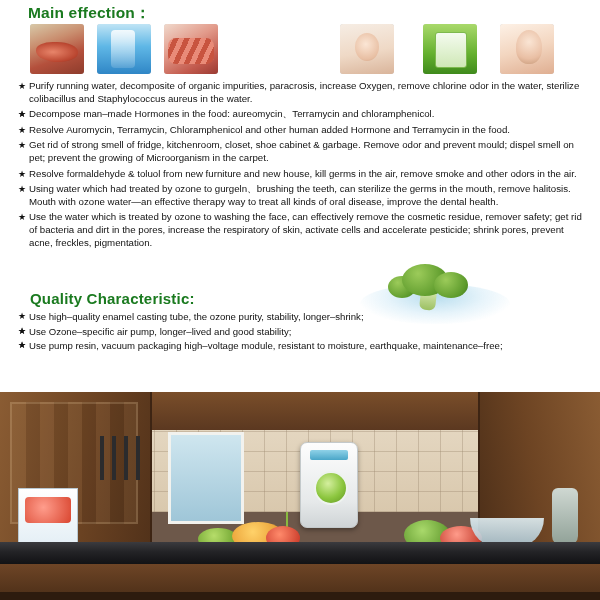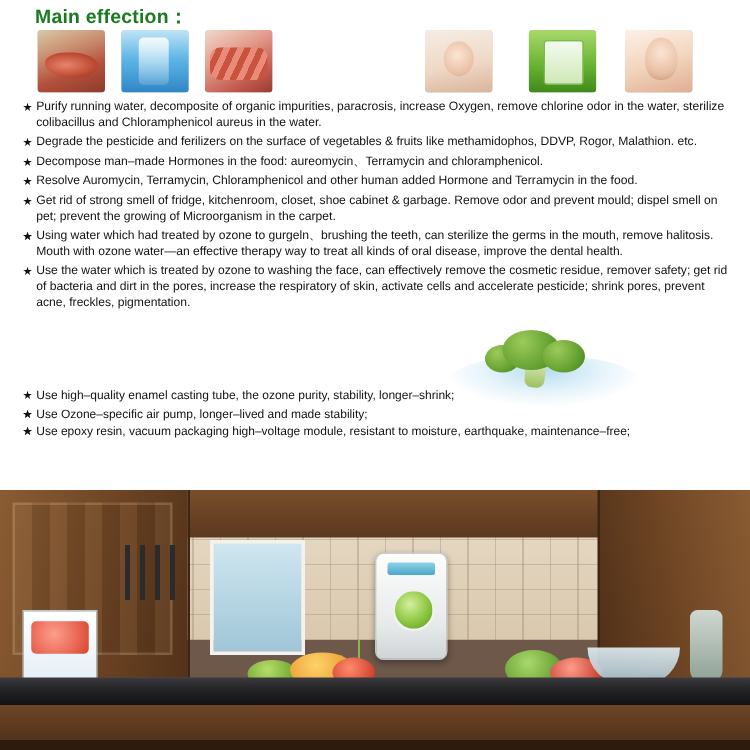--- a/index.html
+++ b/index.html
@@ -302,45 +302,46 @@
       </div>
     <div class="thumb" style="left:393px">
         <div class="inner t-device"></div>
       </div>
     <div class="thumb" style="left:470px">
         <div class="inner t-face"></div>
       </div>
   </div>
 
   <div class="bullets" id="effection-bullets">
-    <span class="bullet"><span class="star">★</span><span>Purify running water, decomposite of organic impurities, paracrosis, increase Oxygen, remove  chlorine odor in the water, sterilize colibacillus and Chloramphenicol aureus in the water.</span></span>
-    <span class="bullet"><span class="star">★</span><span>Degrade the pesticide and ferilizers on the surface of vegetables &amp; fruits like methamidophos, DDVP, Rogor, Malathion. etc.</span></span>
+    <span class="bullet"><span class="star">★</span><span>Purify running water, decomposite of organic impurities, paracrosis, increase Oxygen, remove  chlorine odor in the water, sterilize colibacillus and Staphylococcus aureus in the water.</span></span>
+    <span class="bullet"><span class="star">★</span></span>
     <span class="bullet"><span class="star">★</span><span>Decompose man–made Hormones in the food: aureomycin、Terramycin and chloramphenicol.</span></span>
     <span class="bullet"><span class="star">★</span><span>Resolve Auromycin, Terramycin, Chloramphenicol and other human added Hormone and Terramycin in the food.</span></span>
     <span class="bullet"><span class="star">★</span><span>Get rid of strong smell of fridge, kitchenroom, closet, shoe cabinet &amp; garbage. Remove odor and prevent mould; dispel smell on pet; prevent the growing of  Microorganism in the carpet.</span></span>
-    <span class="bullet"><span class="star">★</span></span>
+    <span class="bullet"><span class="star">★</span><span>Resolve formaldehyde &amp; toluol from new furniture and new house, kill germs in the air, remove smoke and other odors in the air.</span></span>
     <span class="bullet"><span class="star">★</span><span>Using water which had treated by ozone to gurgeln、brushing the teeth, can sterilize the germs in the mouth, remove halitosis. Mouth with ozone water—an effective therapy way to treat all kinds of oral disease, improve the dental health.</span></span>
     <span class="bullet"><span class="star">★</span><span>Use the water which is treated by ozone to washing the face, can effectively remove the cosmetic residue, remover safety; get rid of bacteria and dirt in the pores, increase the respiratory of skin, activate cells and accelerate pesticide; shrink pores, prevent acne, freckles, pigmentation.</span></span>
   </div>
 
   <div class="splash">
     <div class="water"></div>
     <div class="stalk"></div>
     <div class="floret f3"></div>
     <div class="floret f1"></div>
     <div class="floret f2"></div>
   </div>
 
+  <div class="section-title" id="quality-title">Quality Characteristic:</div>
 
   <div class="bullets" id="quality-bullets">
     <span class="bullet"><span class="star">★</span><span>Use high–quality enamel casting tube, the ozone purity, stability, longer–shrink;</span></span>
     <span class="bullet"><span class="star">★</span></span>
-    <span class="bullet"><span class="star">★</span><span>Use Ozone–specific air pump, longer–lived and made stability;</span></span>
+    <span class="bullet"><span class="star">★</span><span>Use Ozone–specific air pump, longer–lived and good stability;</span></span>
     <span class="bullet"><span class="star">★</span></span>
-    <span class="bullet"><span class="star">★</span><span>Use epoxy resin, vacuum packaging high–voltage module, resistant to moisture, earthquake, maintenance–free;</span></span>
+    <span class="bullet"><span class="star">★</span><span>Use pump resin, vacuum packaging high–voltage module, resistant to moisture, earthquake, maintenance–free;</span></span>
   </div>
 
   <div class="photo">
     <div class="ph-wall"></div>
     <div class="ph-tile-grid"></div>
     <div class="ph-upper-mid"></div>
     <div class="ph-cabinet-left"></div>
     <div class="ph-cabinet-right"></div>
     <div class="ph-window"></div>
     <div class="ph-utensils">

